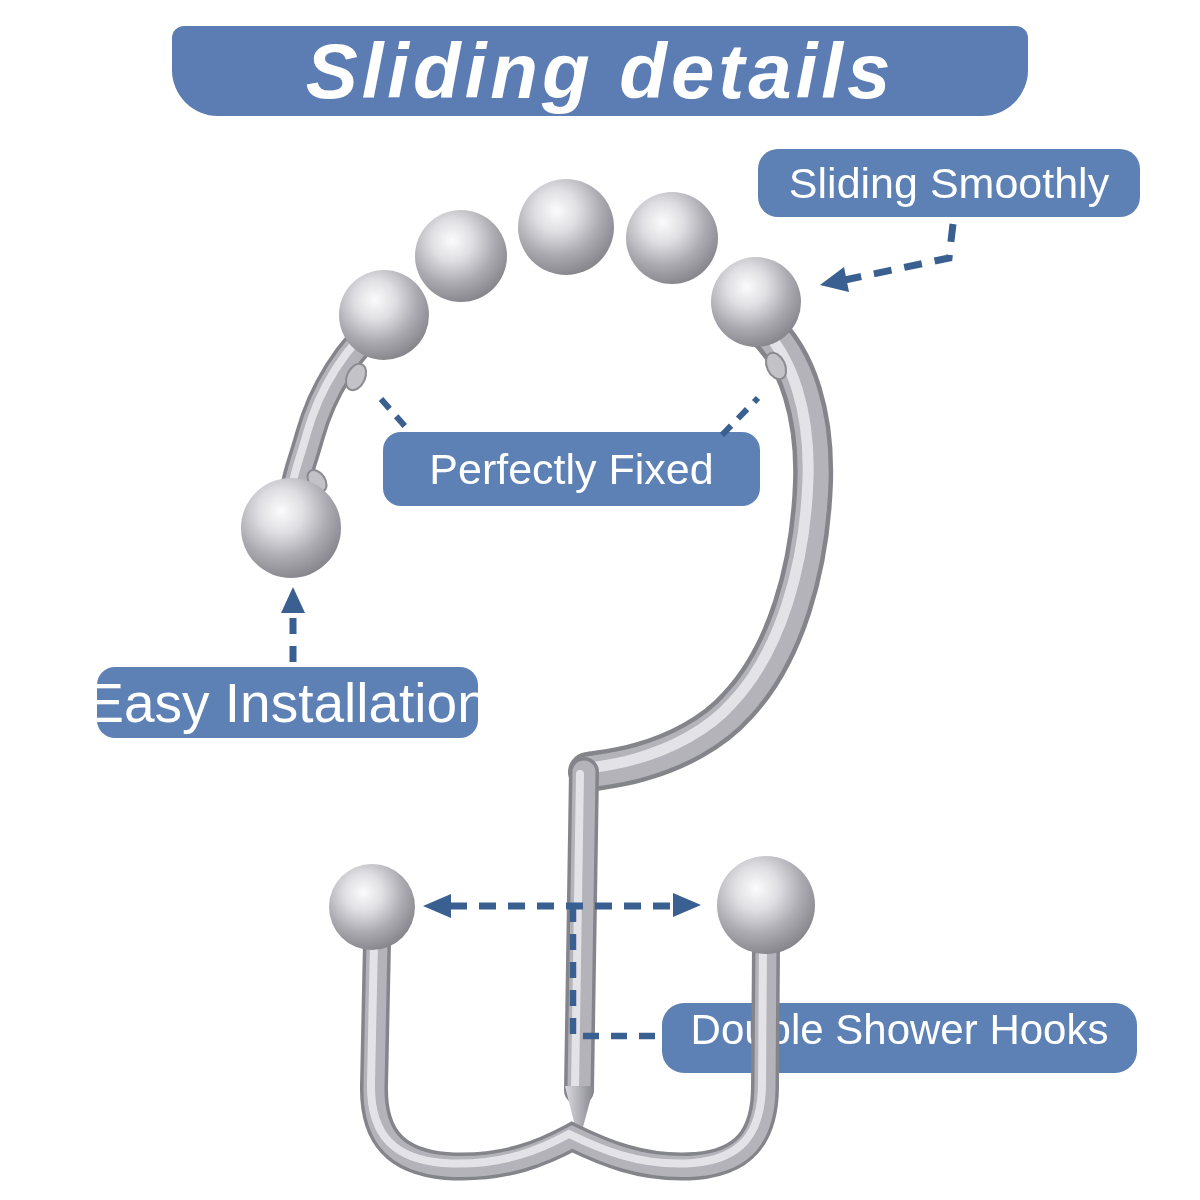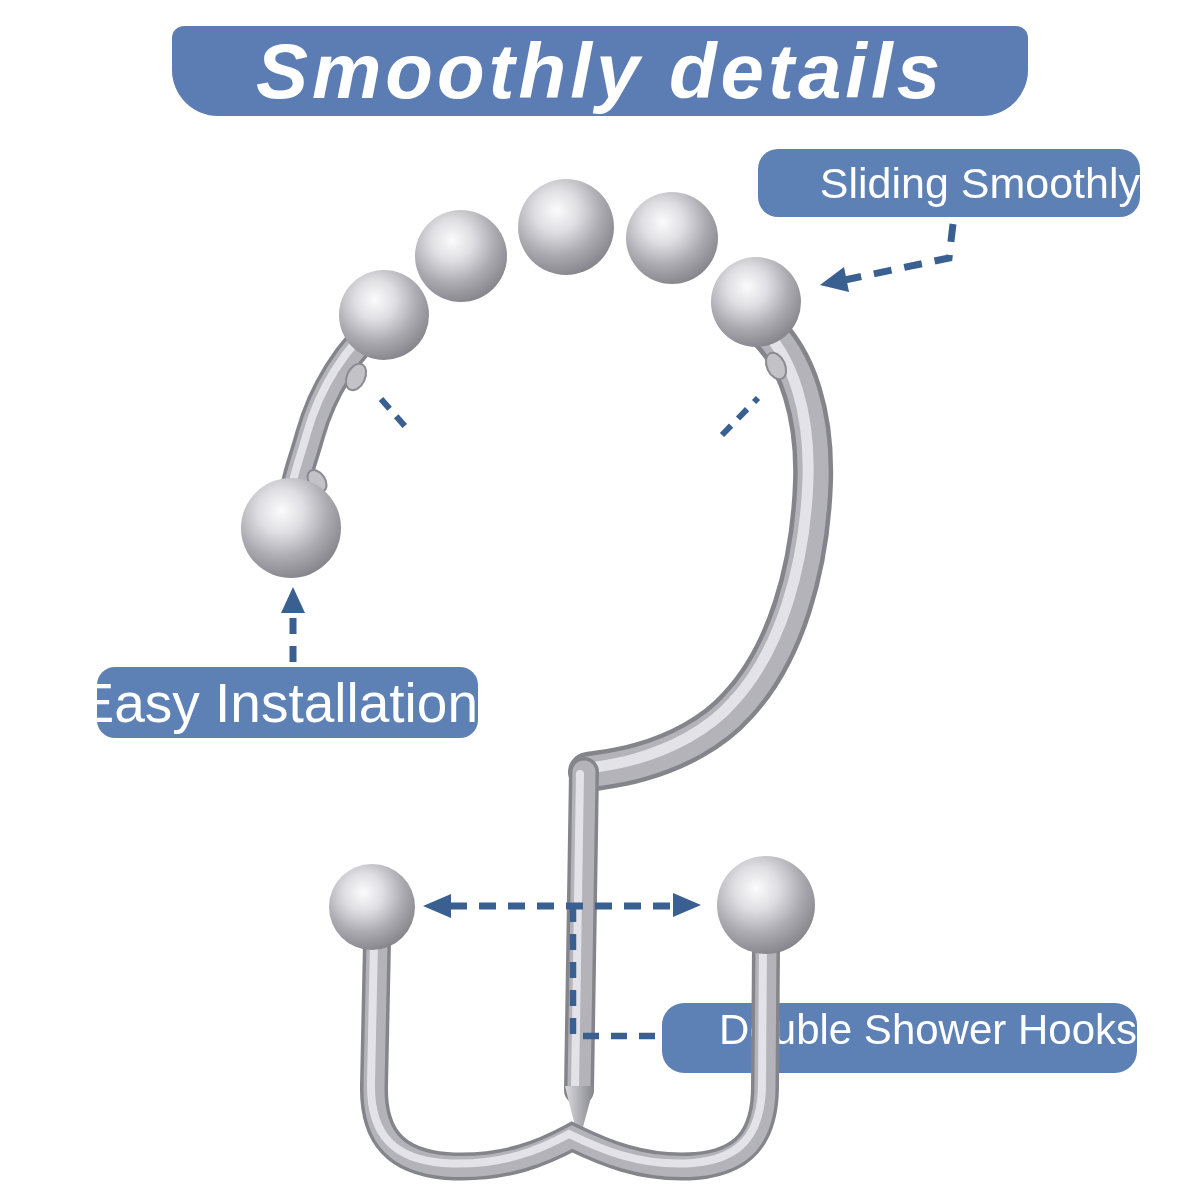--- a/index.html
+++ b/index.html
@@ -11,46 +11,49 @@
     position:absolute; left:172px; top:26px; width:856px; height:90px;
     background:#5b7db3; border-radius:12px 12px 46px 46px;
     display:flex; align-items:center; justify-content:center;
   }
   .banner span {
     color:#ffffff; font-size:78px; font-weight:bold; font-style:italic;
     letter-spacing:4px; white-space:nowrap;
   }
   .callout {
     position:absolute; background:#5d80b5; color:#ffffff;
-    display:flex; align-items:center; justify-content:flex-end;
+    display:flex; align-items:center; justify-content:center;
     white-space:nowrap; z-index:1;
   }
   .co-sliding { left:758px; top:149px; width:382px; height:68px; border-radius:20px; font-size:43px; }
   .co-fixed   { left:383px; top:432px; width:377px; height:74px; border-radius:18px; font-size:43px; }
   .co-easy    { left:97px;  top:667px; width:381px; height:71px; border-radius:18px; font-size:55px; }
   .co-hooks   { left:662px; top:1003px; width:475px; height:70px; border-radius:22px; font-size:42px;
                 align-items:flex-start; padding-top:3px; box-sizing:border-box; }
   svg.art { position:absolute; left:0; top:0; z-index:2; pointer-events:none; }
   .w-base { fill:none; stroke:#84848b; stroke-linecap:round; }
   .w-mid  { fill:none; stroke:#b3b3b9; stroke-linecap:round; }
   .w-hi   { fill:none; stroke:#e8e8ec; stroke-linecap:round; opacity:0.9; }
   .dash   { fill:none; stroke:#3a6092; }
   .head   { fill:#3a6092; stroke:none; }
 </style>
 </head>
 <body>
 
 <div class="stage">
 
   <div class="banner">
-    <span>Smoothly details</span>
+    <span>Sliding details</span>
   </div>
 
   <div class="callout co-sliding">
     <span>Sliding Smoothly</span>
+  </div>
+  <div class="callout co-fixed">
+    <span>Perfectly Fixed</span>
   </div>
   <div class="callout co-easy">
     <span>Easy Installation</span>
   </div>
   <div class="callout co-hooks">
     <span>Double Shower Hooks</span>
   </div>
 
   <svg class="art" width="1200" height="1200" viewBox="0 0 1200 1200">
     <defs>

